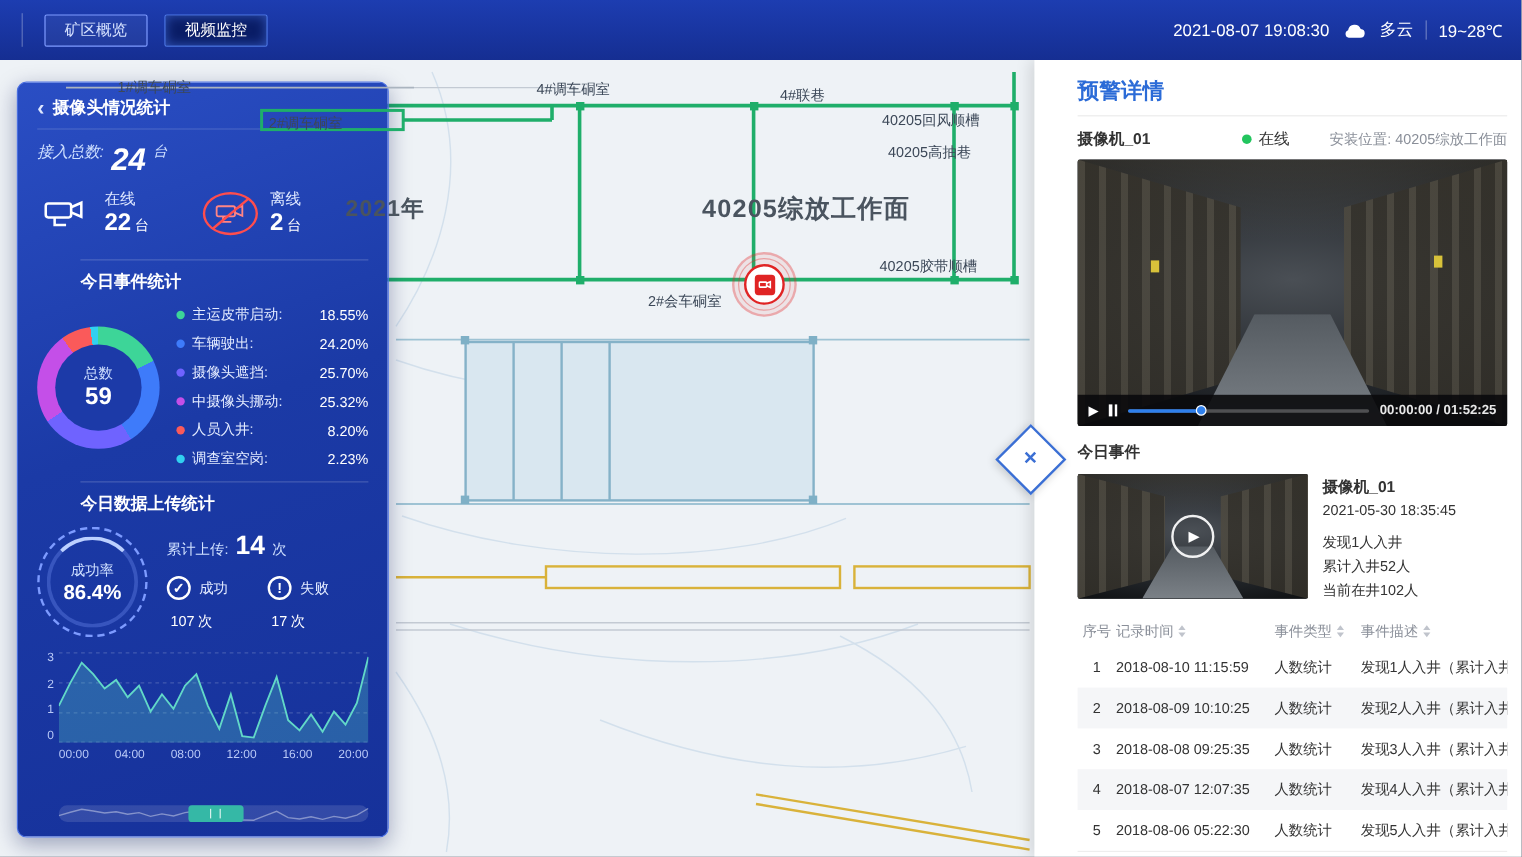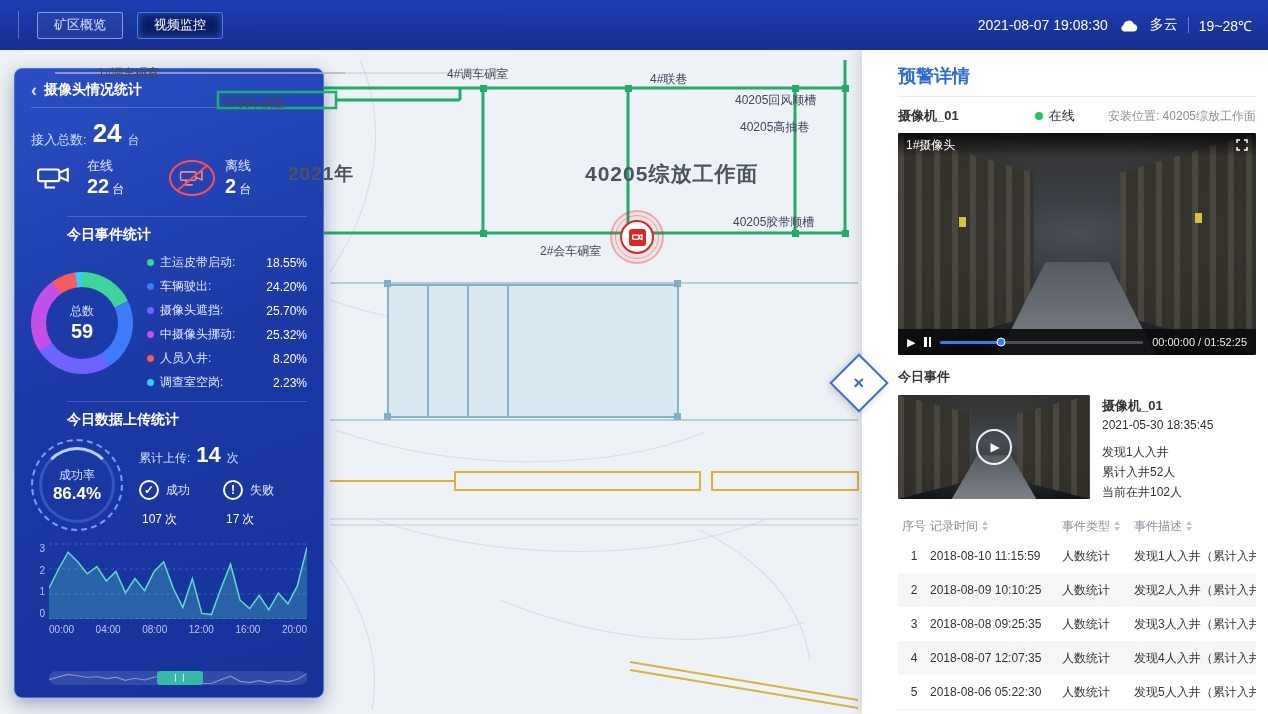--- a/index.html
+++ b/index.html
@@ -41,21 +41,21 @@
   .close-diamond span { transform:rotate(-45deg); color:#3b6fd4; font-size:19px; font-weight:bold; }
 
   
   .left-panel { position:absolute; left:14px; top:68px; width:310px; height:630px; z-index:20;
     background:linear-gradient(160deg,#2a4ec4 0%, #1b3aa6 45%, #16319a 100%);
     border:1px solid #4a6fe0; border-radius:8px; box-shadow:0 6px 18px rgba(10,20,80,.35);
     padding:12px 16px; color:#fff; display:flex; flex-direction:column; overflow:hidden; }
   .lp-head { display:flex; align-items:center; gap:7px; font-size:14px; font-weight:bold;
     padding-bottom:8px; border-bottom:1px solid rgba(255,255,255,.18); }
   .back-ic { font-size:18px; line-height:1; cursor:pointer; color:#dfe8ff; }
-  .lp-total { display:flex; align-items:flex-end; gap:6px; margin:10px 0 2px; font-size:13px; color:#cfe0ff; }
+  .lp-total { display:flex; align-items:flex-start; gap:6px; margin:10px 0 2px; font-size:13px; color:#cfe0ff;font-style:italic; }
   .lp-total b { font-size:26px; color:#fff; }
   .lp-total .unit { font-size:12px; }
   .lp-cams { display:flex; margin:6px 0 10px; }
   .cam-item { flex:1; display:flex; align-items:center; gap:10px; }
   .cam-ic { width:46px; height:36px; display:flex; align-items:center; justify-content:center; position:relative; }
   .ban::before { content:""; position:absolute; inset:0; border:2px solid #ff4d4d; border-radius:50%; }
   .ban::after { content:""; position:absolute; left:8%; top:48%; width:84%; height:2px; background:#ff4d4d; transform:rotate(-40deg); }
   .cam-texts .cl { font-size:13px; color:#dfe8ff; }
   .cam-texts .cv { font-size:20px; font-weight:bold; }
   .cam-texts .cu { font-size:12px; font-weight:normal; margin-left:3px; }
@@ -124,21 +124,21 @@
   .sign { position:absolute; width:7px; height:10px; background:#d8c23a; z-index:2; }
   .sign.s1 { left:17%; top:38%; } .sign.s2 { right:15%; top:36%; }
   .video-ctrl { position:absolute; left:0; right:0; bottom:0; height:26px; z-index:3; background:rgba(10,10,12,.9);
     display:flex; align-items:center; gap:9px; padding:0 9px; color:#fff; }
   .play-ic { font-size:11px; cursor:pointer; }
   .pause-ic { display:flex; gap:2px; cursor:pointer; }
   .pause-ic i { width:2.5px; height:10px; background:#fff; display:block; }
   .track { flex:1; height:3px; background:rgba(255,255,255,.25); border-radius:2px; position:relative; cursor:pointer; }
   .track-fill { position:absolute; left:0; top:0; bottom:0; background:#2f80ed; border-radius:2px; }
   .knob { position:absolute; top:50%; transform:translate(-50%,-50%); width:9px; height:9px; border-radius:50%; background:#2f80ed; border:1px solid #fff; }
-  .vtime { font-size:11px; color:#e8e8e8; white-space:nowrap; }
+  .vtime { font-size:11px; color:#e8e8e8; white-space:nowrap;font-weight:bold; }
   .today-title { padding:13px 0 9px; font-weight:bold; font-size:13px; }
   .event-card { display:flex; gap:12px; }
   .thumb { width:192px; height:104px; position:relative; flex:none; border-radius:2px; overflow:hidden; background:#1a1d20; cursor:pointer; }
   .play-ovl { position:absolute; inset:0; display:flex; align-items:center; justify-content:center; z-index:3; }
   .play-circle { width:36px; height:36px; border:2px solid rgba(255,255,255,.92); border-radius:50%;
     display:flex; align-items:center; justify-content:center; color:#fff; font-size:12px; padding-left:2px; }
   .event-meta { display:flex; flex-direction:column; font-size:12px; gap:3px; padding-top:2px; min-width:0; }
   .em-name { font-weight:bold; font-size:13px; }
   .em-time { margin-bottom:9px; }
   .events-table { margin-top:12px; }
@@ -445,26 +445,20 @@
       <span class="dot-green"></span>
       <span>在线</span>
       <span class="install">安装位置: 40205综放工作面</span>
     </div>
 
     <div class="video">
       <div class="tunnel-bg"></div>
       <div class="floor"></div>
       <span class="sign s1"></span>
       <span class="sign s2"></span>
-      <div class="video-top">
-        <span>1#摄像头</span>
-        <svg width="12" height="12" viewBox="0 0 12 12">
-          <path d="M1 4V1h3M8 1h3v3M11 8v3H8M4 11H1V8" fill="none" stroke="#fff" stroke-width="1.5"></path>
-        </svg>
-      </div>
       <div class="video-ctrl">
         <span class="play-ic">▶</span>
         <span class="pause-ic">
             <i></i>
             <i></i>
           </span>
         <div class="track">
           <div class="track-fill" id="vfill" style="width: 30%;"></div>
           <div class="knob" id="vknob" style="left: 30%;"></div>
         </div>

